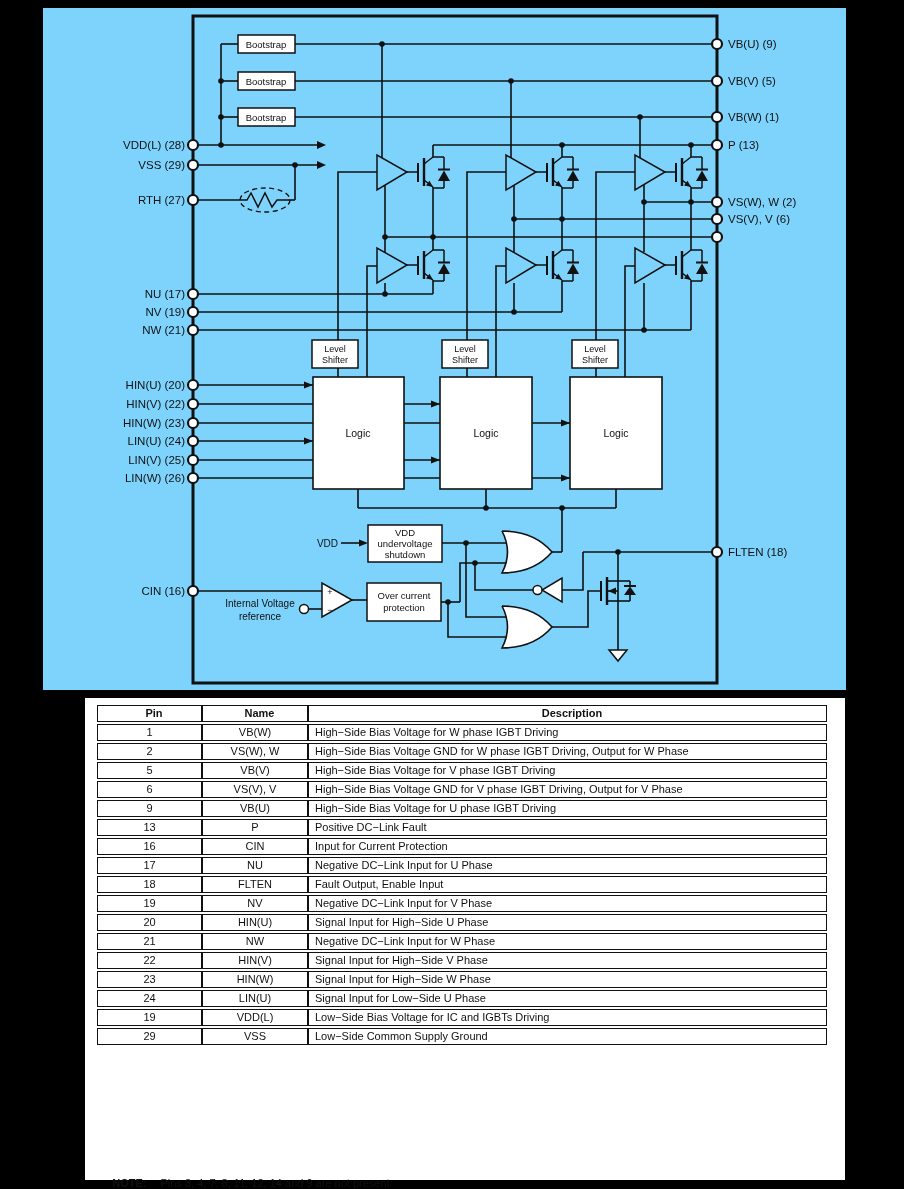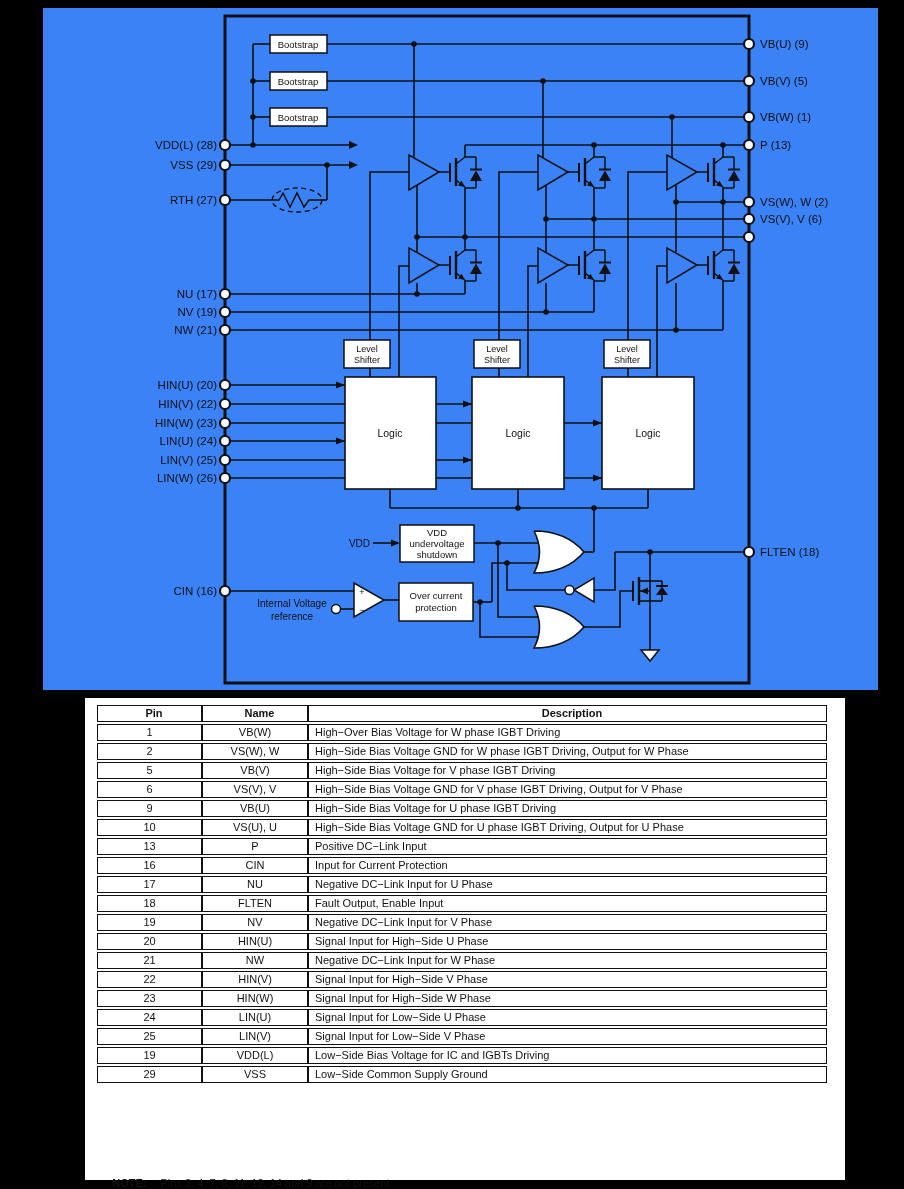--- a/index.html
+++ b/index.html
@@ -1,21 +1,21 @@
 <!DOCTYPE html>
 <html><head>
 <meta charset="utf-8">
 <style>
   html,body{margin:0;padding:0;}
   body{
     width:904px;height:1189px;position:relative;background:#000;
     font-family:"Liberation Sans", sans-serif;color:#111;
   }
   .diagram-panel{
-    position:absolute;left:43px;top:8px;width:803px;height:682px;background:#3b82f6;padding-left:32px;
+    position:absolute;left:43px;top:8px;width:803px;height:682px;background:#7dd3fc;
   }
   .table-panel{
     position:absolute;left:85px;top:698px;width:760px;height:482px;background:#fff;
   }
   svg text{font-family:"Liberation Sans", sans-serif;fill:#111;}
   .pin-table{
     position:absolute;left:12px;top:5px;width:730px;
     border-collapse:separate;border-spacing:0 2.5px;table-layout:fixed;
   }
   .pin-table td,.pin-table th{
@@ -336,21 +336,21 @@
       <tr>
         <th>Pin</th>
         <th>Name</th>
         <th>Description</th>
       </tr>
     </thead>
     <tbody>
         <tr>
           <td>1</td>
           <td>VB(W)</td>
-          <td>High−Over Bias Voltage for W phase IGBT Driving</td>
+          <td>High−Side Bias Voltage for W phase IGBT Driving</td>
         </tr>
         <tr>
           <td>2</td>
           <td>VS(W), W</td>
           <td>High−Side Bias Voltage GND for W phase IGBT Driving, Output for W Phase</td>
         </tr>
         <tr>
           <td>5</td>
           <td>VB(V)</td>
           <td>High−Side Bias Voltage for V phase IGBT Driving</td>
@@ -359,28 +359,23 @@
           <td>6</td>
           <td>VS(V), V</td>
           <td>High−Side Bias Voltage GND for V phase IGBT Driving, Output for V Phase</td>
         </tr>
         <tr>
           <td>9</td>
           <td>VB(U)</td>
           <td>High−Side Bias Voltage for U phase IGBT Driving</td>
         </tr>
         <tr>
-          <td>10</td>
-          <td>VS(U), U</td>
-          <td>High−Side Bias Voltage GND for U phase IGBT Driving, Output for U Phase</td>
-        </tr>
-        <tr>
           <td>13</td>
           <td>P</td>
-          <td>Positive DC−Link Input</td>
+          <td>Positive DC−Link Fault</td>
         </tr>
         <tr>
           <td>16</td>
           <td>CIN</td>
           <td>Input for Current Protection</td>
         </tr>
         <tr>
           <td>17</td>
           <td>NU</td>
           <td>Negative DC−Link Input for U Phase</td>
@@ -412,25 +407,20 @@
         </tr>
         <tr>
           <td>23</td>
           <td>HIN(W)</td>
           <td>Signal Input for High−Side W Phase</td>
         </tr>
         <tr>
           <td>24</td>
           <td>LIN(U)</td>
           <td>Signal Input for Low−Side U Phase</td>
-        </tr>
-        <tr>
-          <td>25</td>
-          <td>LIN(V)</td>
-          <td>Signal Input for Low−Side V Phase</td>
         </tr>
         <tr>
           <td>19</td>
           <td>VDD(L)</td>
           <td>Low−Side Bias Voltage for IC and IGBTs Driving</td>
         </tr>
         <tr>
           <td>29</td>
           <td>VSS</td>
           <td>Low−Side Common Supply Ground</td>

